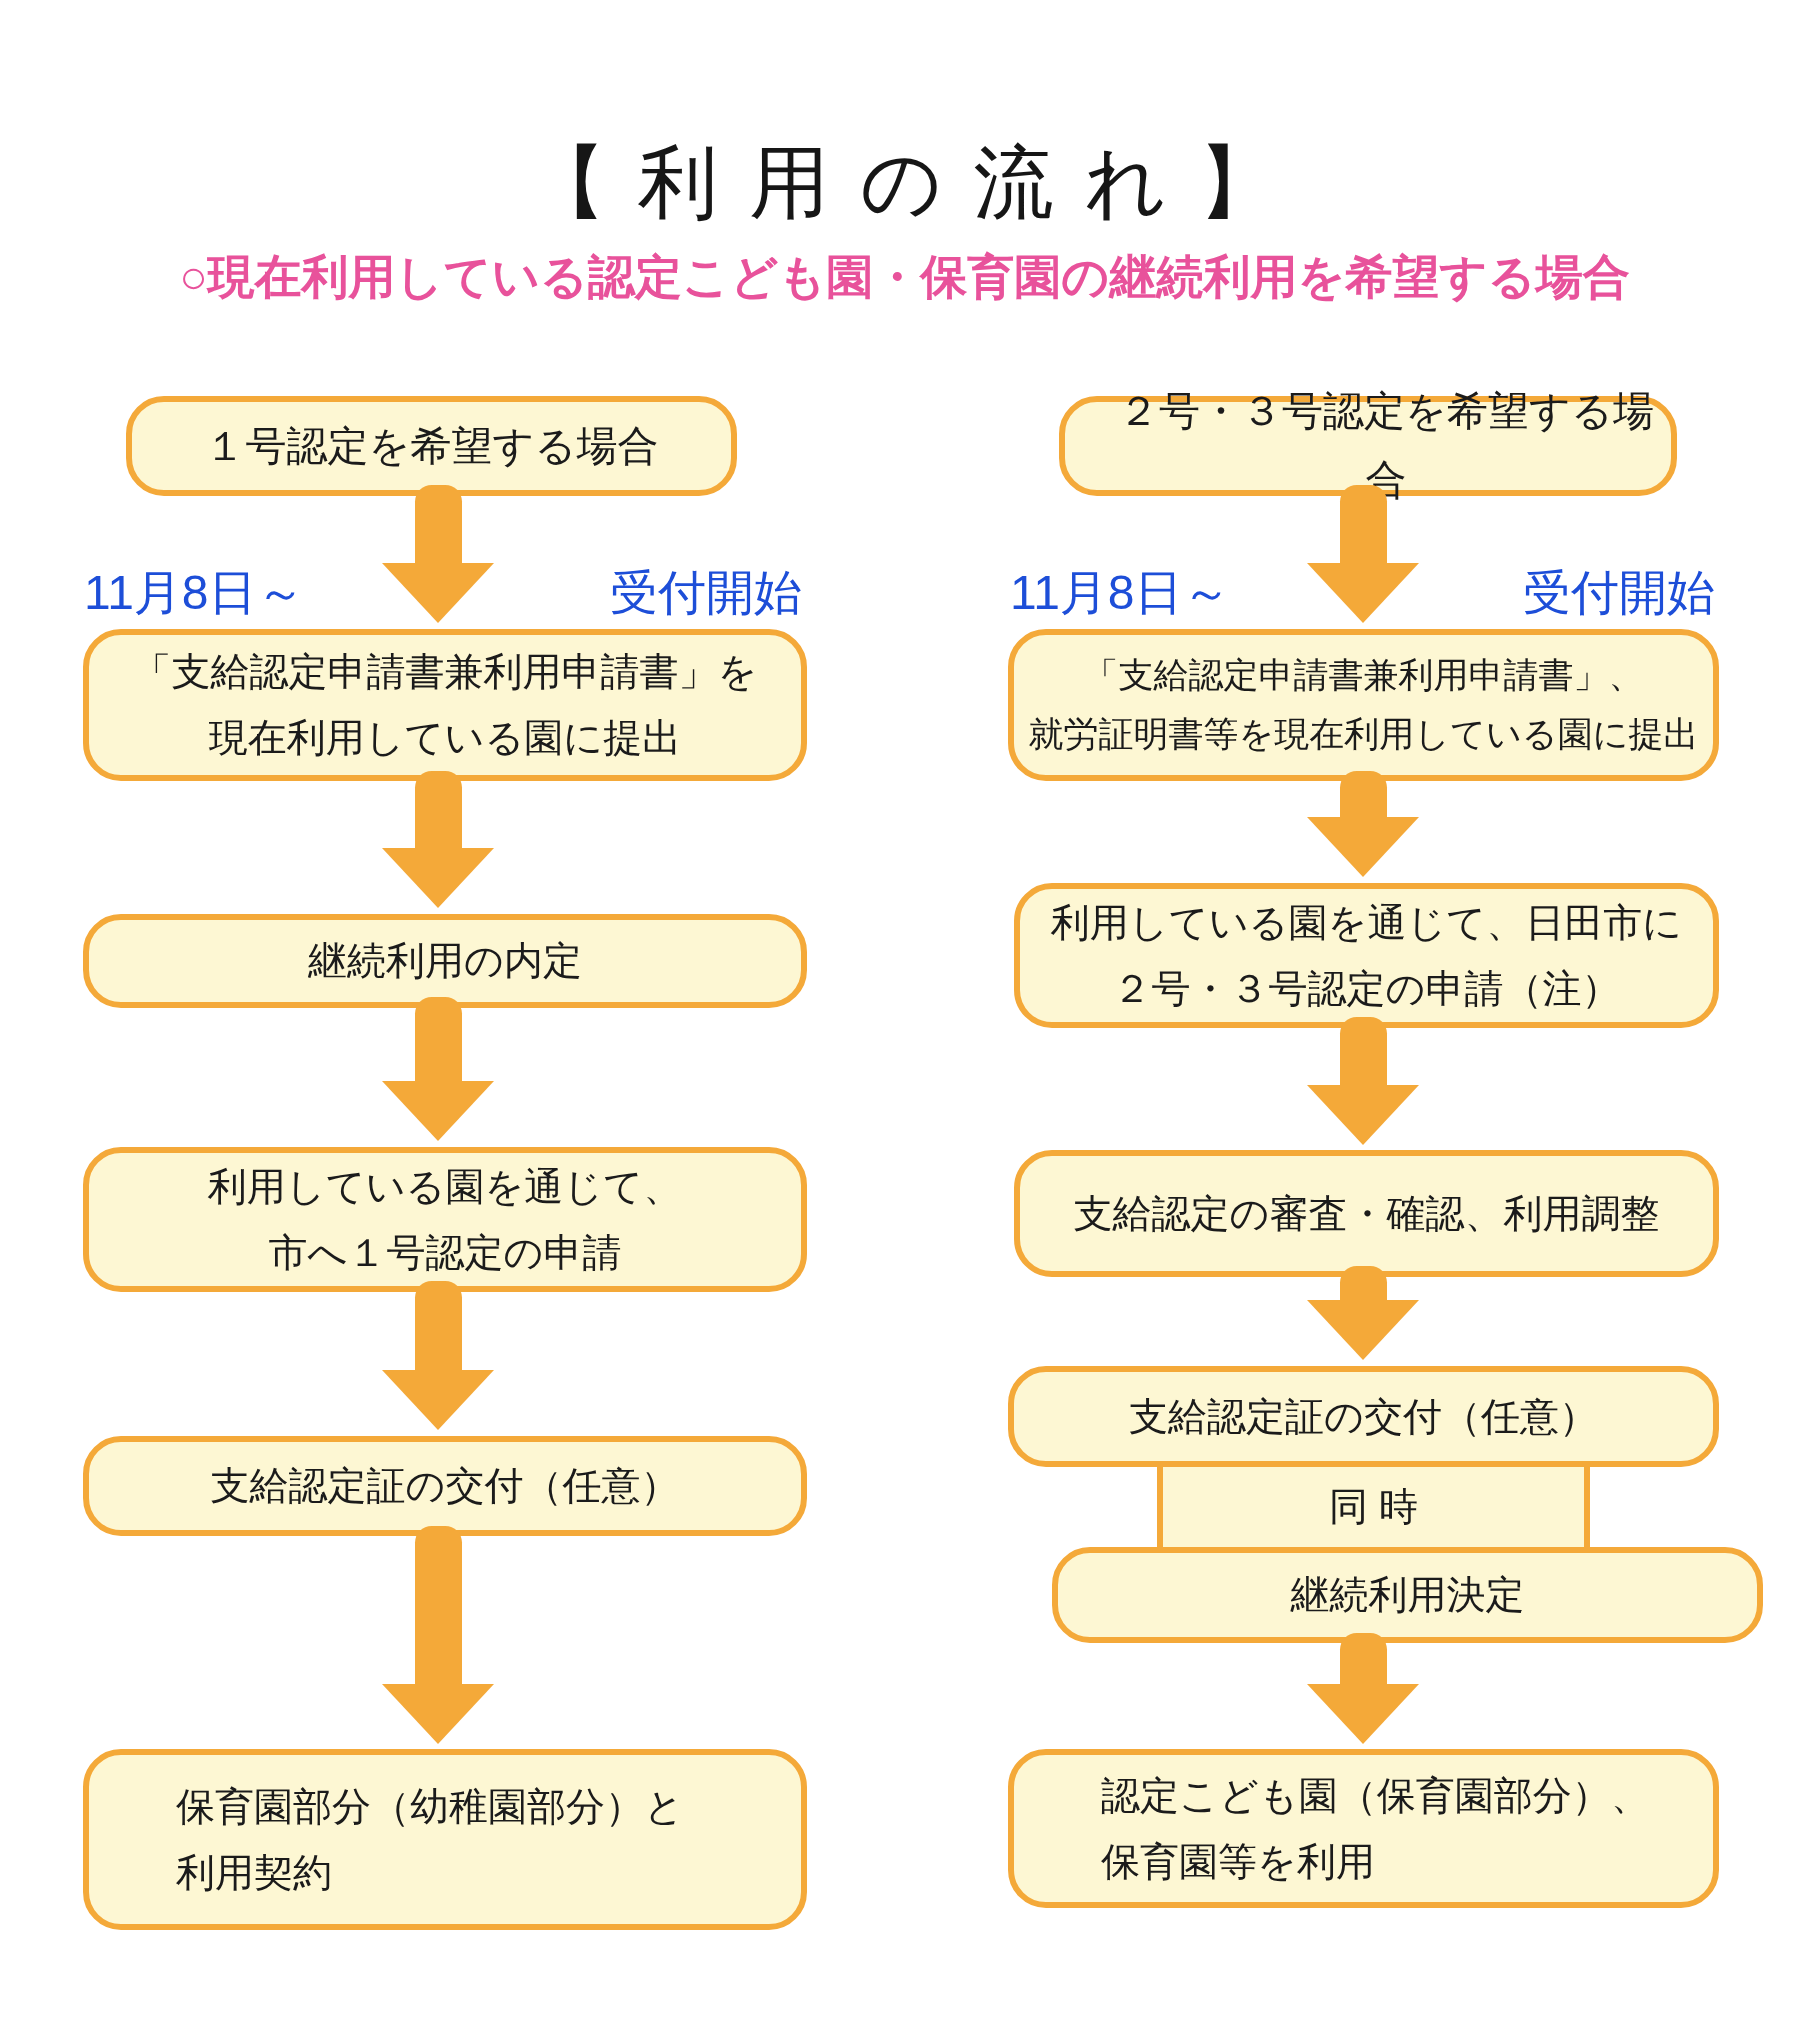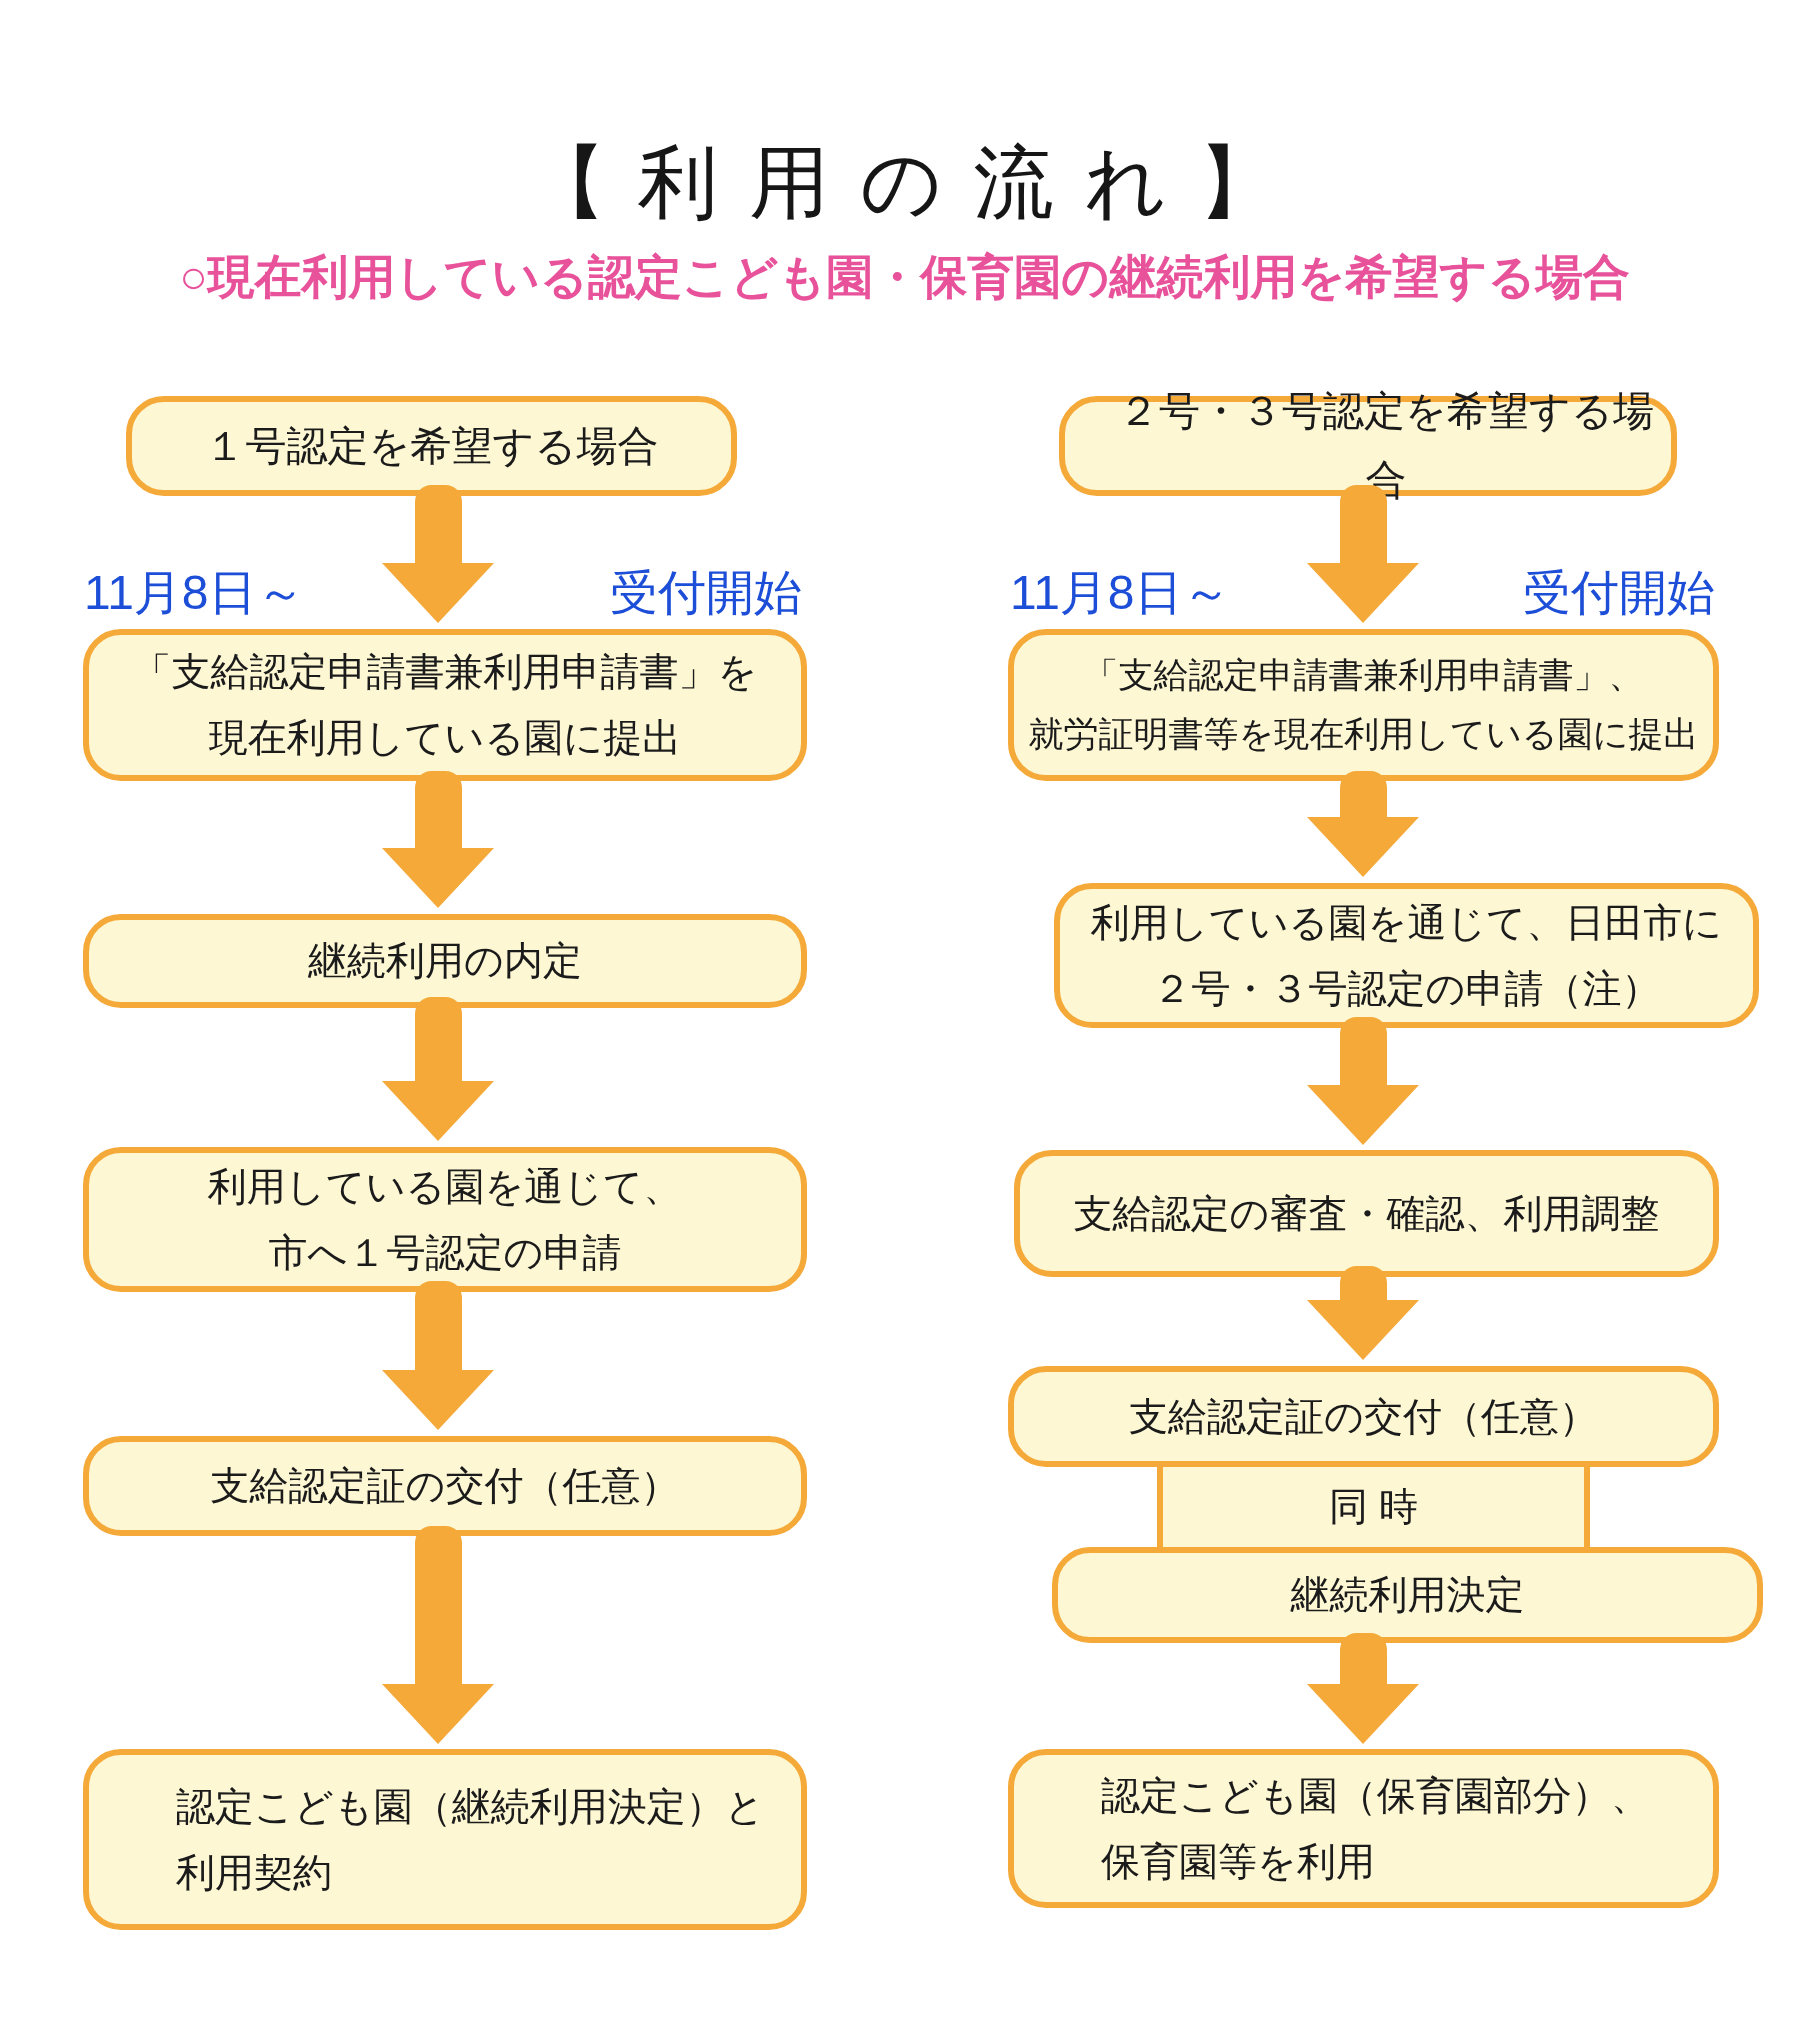--- a/index.html
+++ b/index.html
@@ -122,21 +122,21 @@
     <div class="box" style="left:83px;top:1436px;width:724px;height:100px;">
       <div>支給認定証の交付（任意）</div>
     </div>
 
     <div class="arrow" style="left:382px;top:1526px;">
       <div class="shaft" style="height:158px;"></div>
         <div class="head"></div>
     </div>
 
     <div class="box alignleft" style="left:83px;top:1749px;width:724px;height:181px;">
-      <div>認定こども園（継続利用決定）と</div>
+      <div>保育園部分（幼稚園部分）と</div>
       <div>利用契約</div>
     </div>
 
   </div>
 
   <div>
 
     <div class="box big" style="left:1059px;top:396px;width:618px;height:100px;padding-left:36px;">
       <div>２号・３号認定を希望する場合</div>
     </div>
@@ -154,21 +154,21 @@
     <div class="box small" style="left:1008px;top:629px;width:711px;height:152px;">
       <div>「支給認定申請書兼利用申請書」、</div>
       <div>就労証明書等を現在利用している園に提出</div>
     </div>
 
     <div class="arrow" style="left:1307px;top:771px;">
       <div class="shaft" style="height:46px;"></div>
         <div class="head"></div>
     </div>
 
-    <div class="box" style="left:1014px;top:883px;width:705px;height:145px;margin-left:40px;">
+    <div class="box" style="left:1014px;top:883px;width:705px;height:145px;">
       <div>利用している園を通じて、日田市に</div>
       <div>２号・３号認定の申請（注）</div>
     </div>
 
     <div class="arrow" style="left:1307px;top:1017px;">
       <div class="shaft" style="height:68px;"></div>
         <div class="head"></div>
     </div>
 
     <div class="box" style="left:1014px;top:1150px;width:705px;height:127px;">

